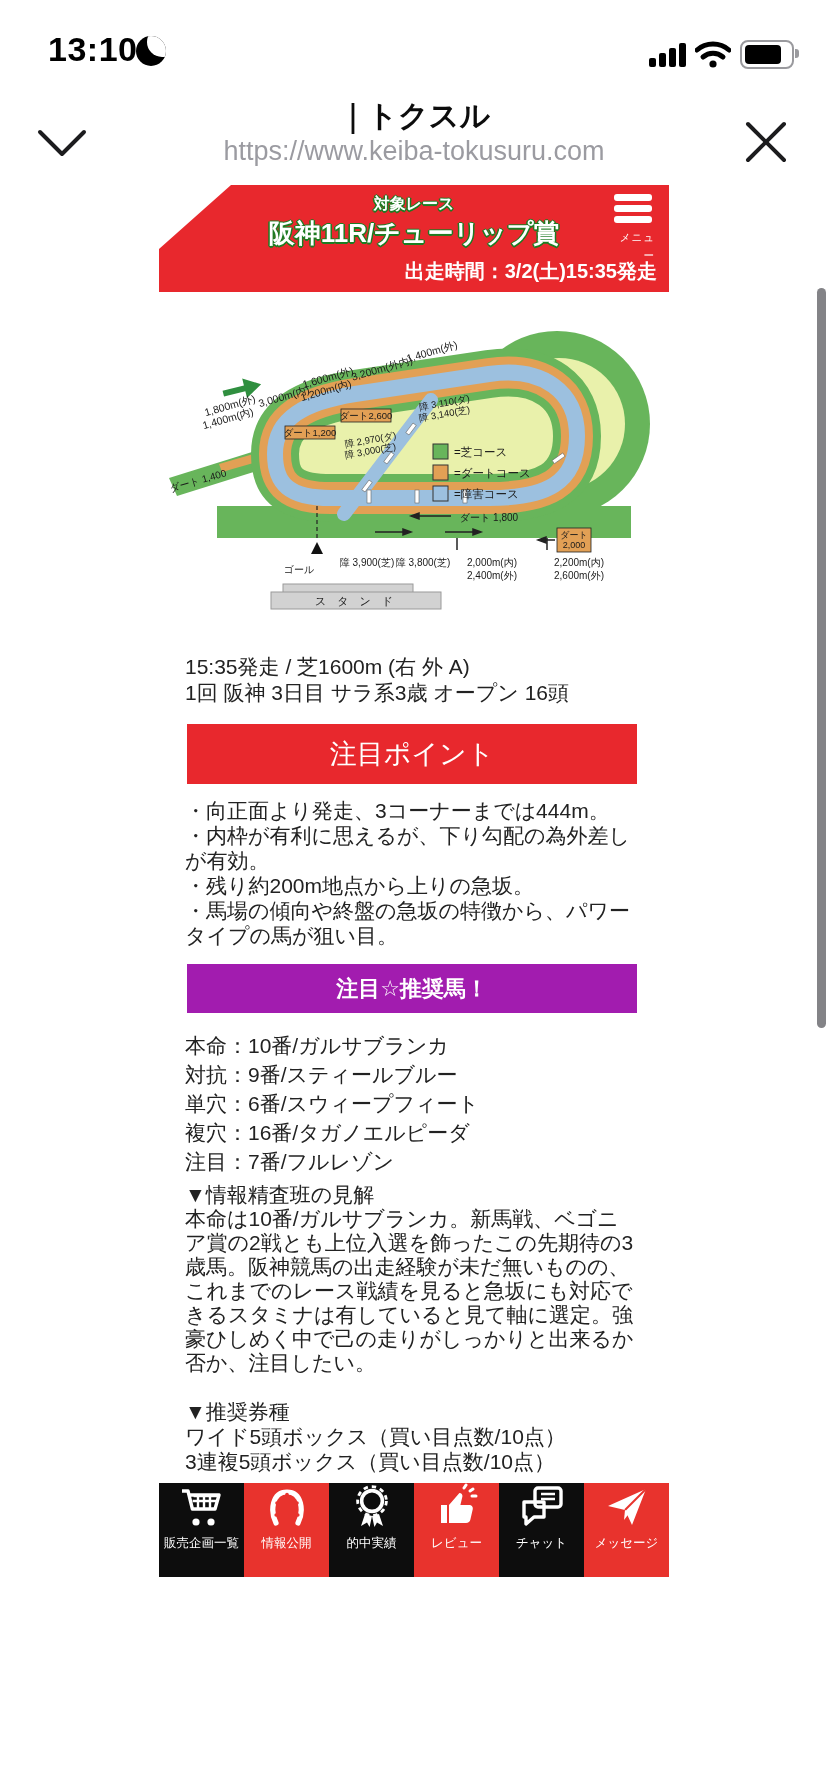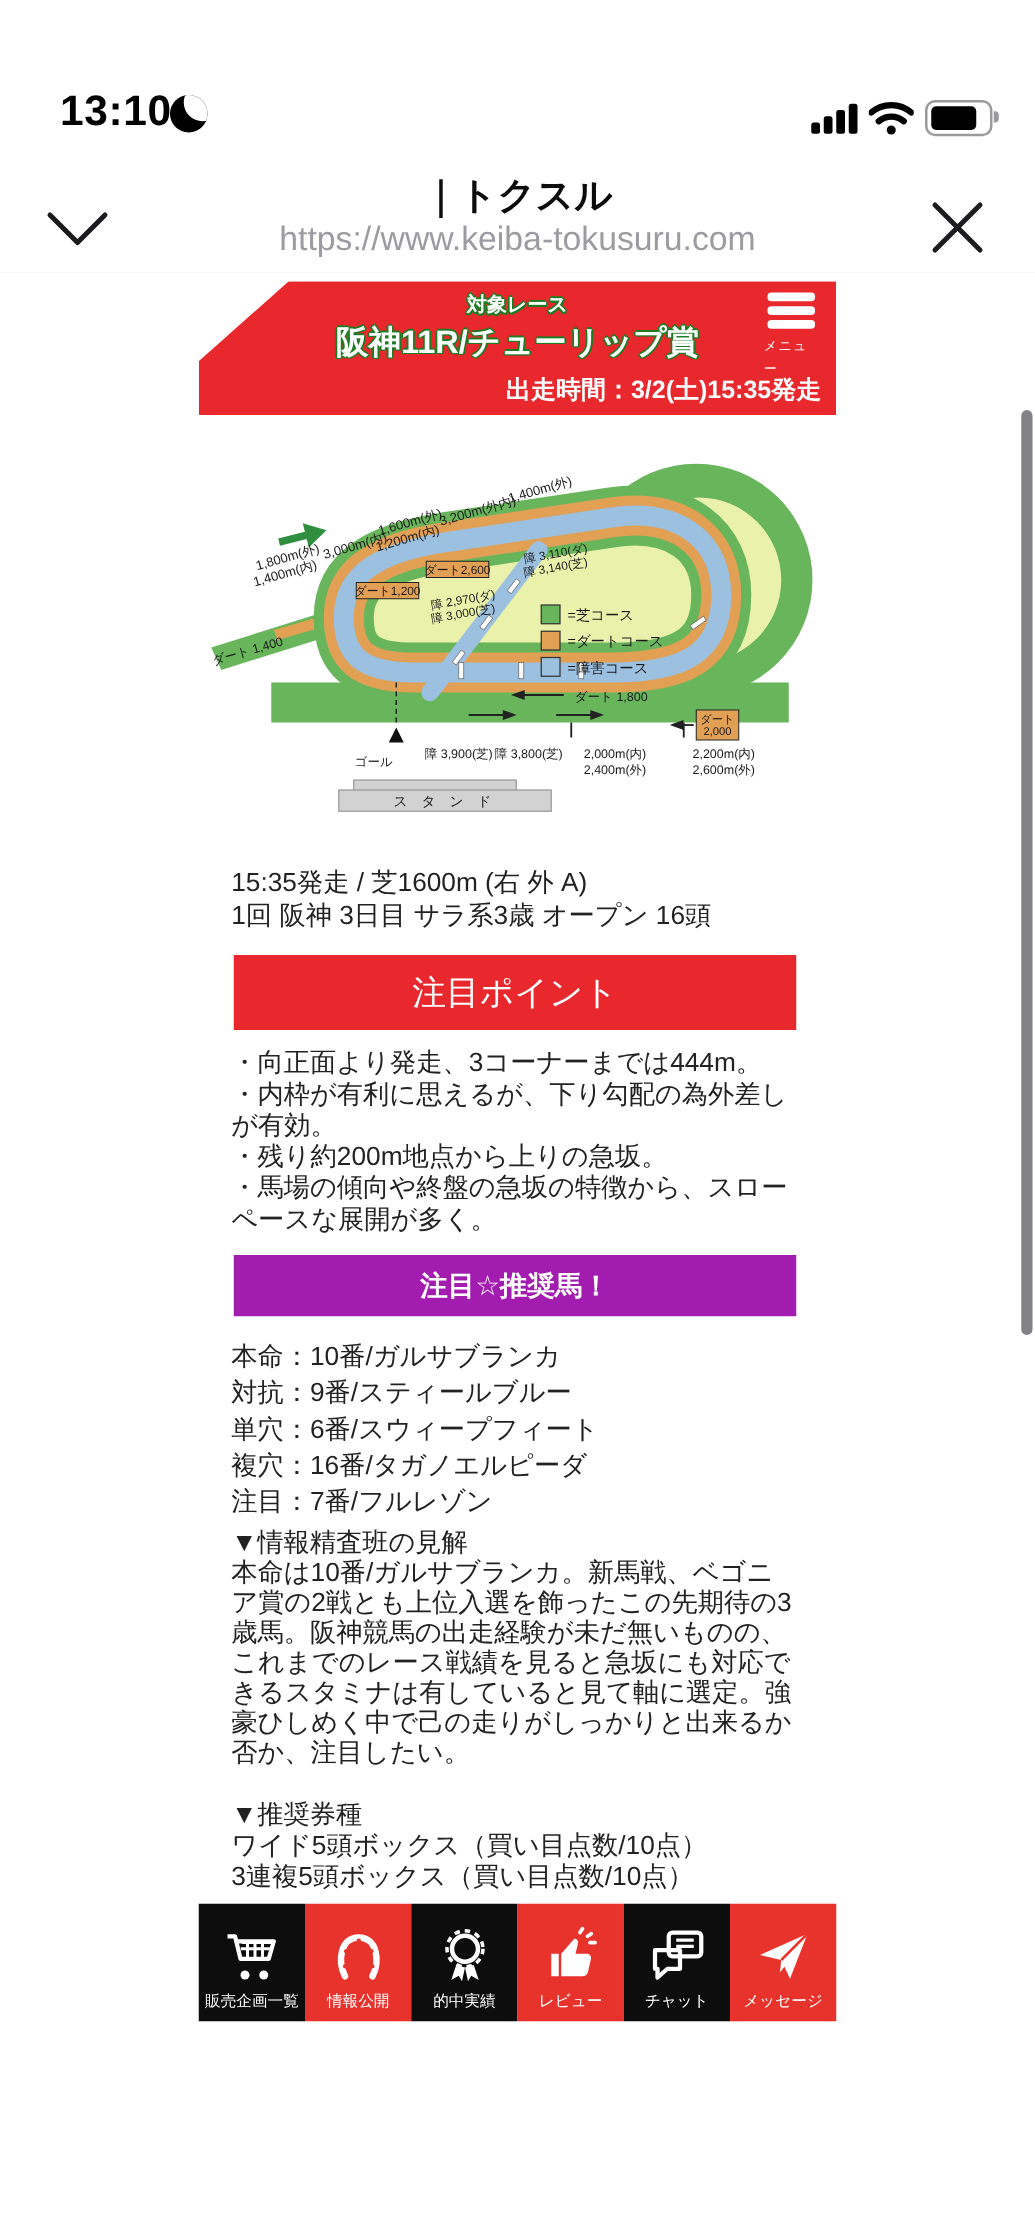--- a/index.html
+++ b/index.html
@@ -1,17 +1,17 @@
 <!DOCTYPE html>
 <html><head>
 <meta charset="utf-8">
 <style>
   html,body{margin:0;padding:0;background:#fff;}
   .screen{position:relative;width:828px;height:1604px;background:#fff;overflow:hidden;
-          font-family:"Liberation Sans","DejaVu Sans",sans-serif;color:#111;margin-top:40px;}
+          font-family:"Liberation Sans","DejaVu Sans",sans-serif;color:#111;}
 
   
   .status-bar{position:absolute;top:0;left:0;right:0;height:90px;}
   .sb-time{position:absolute;left:48px;top:30px;font-size:34px;font-weight:700;letter-spacing:.5px;color:#000;}
   .sb-moon{position:absolute;left:136px;top:36px;width:30px;height:30px;border-radius:50%;background:#000;overflow:hidden;}
   .sb-moon::after{content:"";position:absolute;left:11px;top:-9px;width:30px;height:30px;border-radius:50%;background:#fff;}
   .sb-right{position:absolute;right:34px;top:40px;display:flex;align-items:center;gap:9px;}
   .sig{display:flex;align-items:flex-end;gap:3px;height:24px;}
   .sig span{display:block;width:7px;background:#000;border-radius:2px;}
   .sig .s1{height:9px}.sig .s2{height:14px}.sig .s3{height:19px}.sig .s4{height:24px}
@@ -30,21 +30,21 @@
   .page{position:absolute;top:178px;left:0;right:0;height:1448px;background:#fff;overflow:hidden;}
   .content{width:510px;margin:0 auto;position:relative;}
 
   
   .banner{position:relative;margin-top:7px;height:107px;background:#e8282d;color:#fff;
           clip-path:polygon(72px 0,510px 0,510px 107px,0 107px,0 64px);}
   .banner-t1{padding-top:9px;text-align:center;font-size:16px;font-weight:700;
              text-shadow:-1.5px 0 #1d7c22,1.5px 0 #1d7c22,0 -1.5px #1d7c22,0 1.5px #1d7c22,1px 1px #1d7c22,-1px 1px #1d7c22;}
   .banner-t2{text-align:center;font-size:26px;font-weight:700;margin-top:1px;
              text-shadow:-1.5px 0 #1d7c22,1.5px 0 #1d7c22,0 -1.5px #1d7c22,0 1.5px #1d7c22,1px 1px #1d7c22,-1px 1px #1d7c22;}
-  .banner-menu{position:absolute;right:14px;top:9px;width:44px;text-align:left;}
+  .banner-menu{position:absolute;right:14px;top:9px;width:44px;text-align:right;}
   .banner-menu b{display:block;width:38px;height:7px;margin:0 auto 4px;background:#fff;border-radius:3px;}
   .banner-menu span{font-size:10.5px;color:#fff;letter-spacing:1px;}
   .banner-time{position:absolute;right:12px;bottom:7px;font-size:20px;font-weight:700;color:#fff;}
 
   
   .diagram{display:block;margin:0;}
   .diagram text{font-family:"Liberation Sans","DejaVu Sans",sans-serif;fill:#1a1a1a;}
 
   
   .race-info{margin:32px 32px 0 26px;font-size:21px;line-height:26px;color:#222;}
@@ -53,21 +53,21 @@
   .bullets{margin:14px 32px 0 26px;font-size:21px;line-height:25px;color:#222;}
   .black-heading{margin:16px 32px 0 28px;width:450px;height:49px;background:#a21caf;color:#fff;
                  font-size:22px;font-weight:700;text-align:center;line-height:49px;}
   .picks{margin:18px 32px 0 26px;font-size:21px;line-height:29px;color:#222;}
   .opinion{margin:7px 32px 0 26px;font-size:21px;line-height:24px;color:#222;}
   .opinion .head{line-height:24px;}
   .tickets{margin:24px 32px 0 26px;font-size:21px;line-height:25px;color:#222;}
 
   
   .icon-bar{display:flex;margin-top:9px;height:94px;}
-  .icon-bar .tile{flex:1;display:flex;flex-direction:column;align-items:center;justify-content:flex-end;padding-bottom:7px;}
+  .icon-bar .tile{flex:1;display:flex;flex-direction:column;align-items:center;justify-content:flex-start;padding-bottom:7px;}
   .tile.dark{background:#0d0d0d;} .tile.red{background:#e8332d;}
   .tile svg{margin-bottom:4px;}
   .tile .lbl{color:#fff;font-size:12.5px;white-space:nowrap;}
 
   
   .scrollbar{position:absolute;right:2px;top:288px;width:9px;height:740px;border-radius:5px;background:rgba(90,90,95,.75);}
 
   
   .toolbar{position:absolute;left:0;right:0;top:1626px;height:166px;background:#fdfdfe;border-top:1px solid #d6d6da;}
   .tb-row{position:absolute;top:22px;left:0;right:0;display:flex;justify-content:space-between;padding:0 32px;}
@@ -228,21 +228,21 @@
       <div class="race-info">
         <div>15:35発走 / 芝1600m (右 外 A)</div>
         <div>1回 阪神 3日目 サラ系3歳 オープン 16頭</div>
       </div>
 
       <div class="red-heading">注目ポイント</div>
       <div class="bullets">
         <div>・向正面より発走、3コーナーまでは444m。</div>
         <div>・内枠が有利に思えるが、下り勾配の為外差しが有効。</div>
         <div>・残り約200m地点から上りの急坂。</div>
-        <div>・馬場の傾向や終盤の急坂の特徴から、スローペースな展開が多く。</div>
+        <div>・馬場の傾向や終盤の急坂の特徴から、パワータイプの馬が狙い目。</div>
       </div>
 
       <div class="black-heading">注目☆推奨馬！</div>
       <div class="picks">
         <div>本命：10番/ガルサブランカ</div>
         <div>対抗：9番/スティールブルー</div>
         <div>単穴：6番/スウィープフィート</div>
         <div>複穴：16番/タガノエルピーダ</div>
         <div>注目：7番/フルレゾン</div>
       </div>

